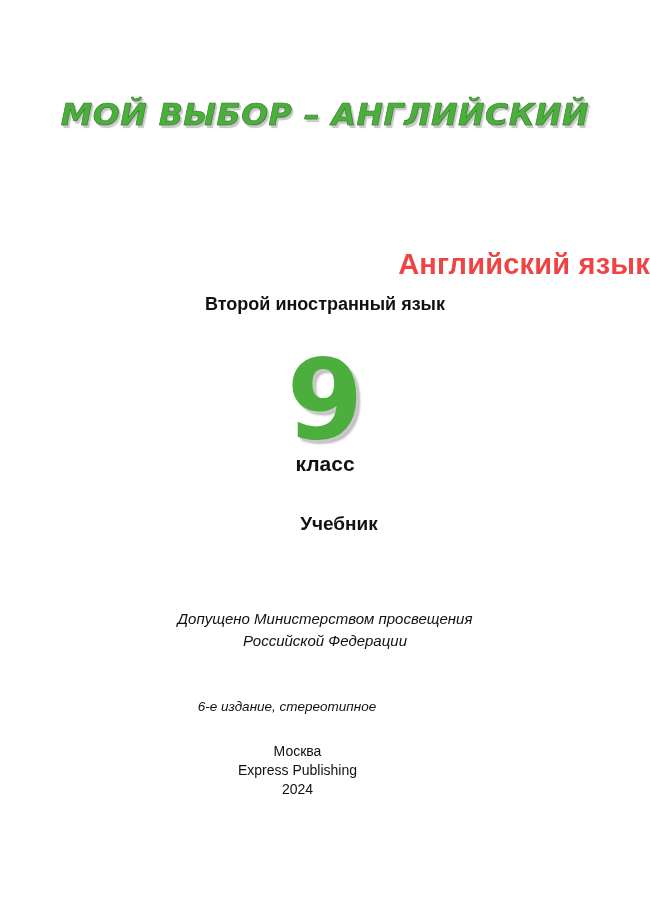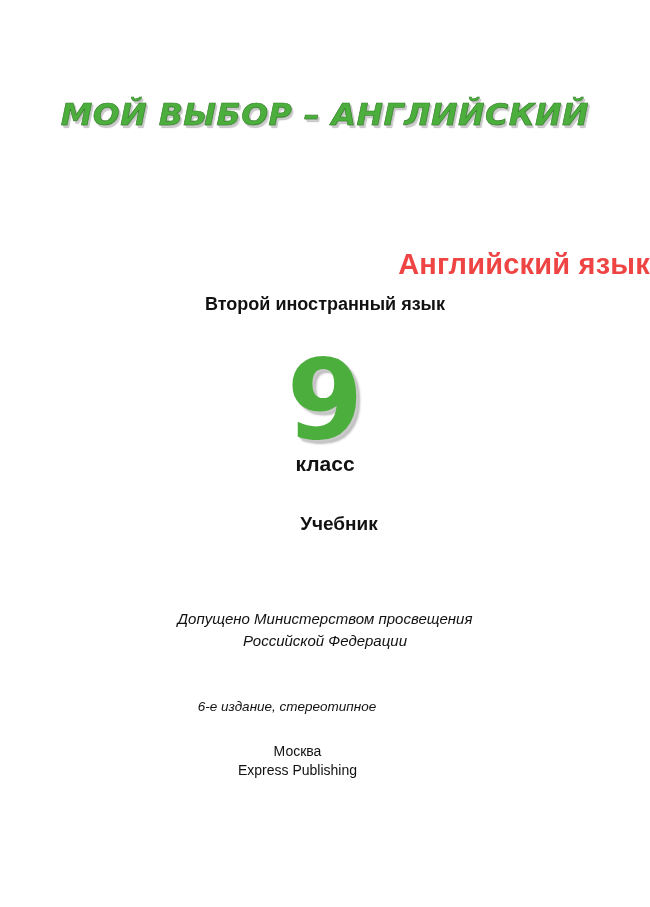--- a/index.html
+++ b/index.html
@@ -182,15 +182,16 @@
   <div class="approval">
     <div>Допущено Министерством просвещения</div>
     <div>Российской Федерации</div>
   </div>
 
   <div class="edition">6-е издание, стереотипное</div>
 
   <div class="imprint">
     <div>Москва</div>
     <div>Express Publishing</div>
+    <div>2024</div>
   </div>
 
 </div>
 
 </body></html>

